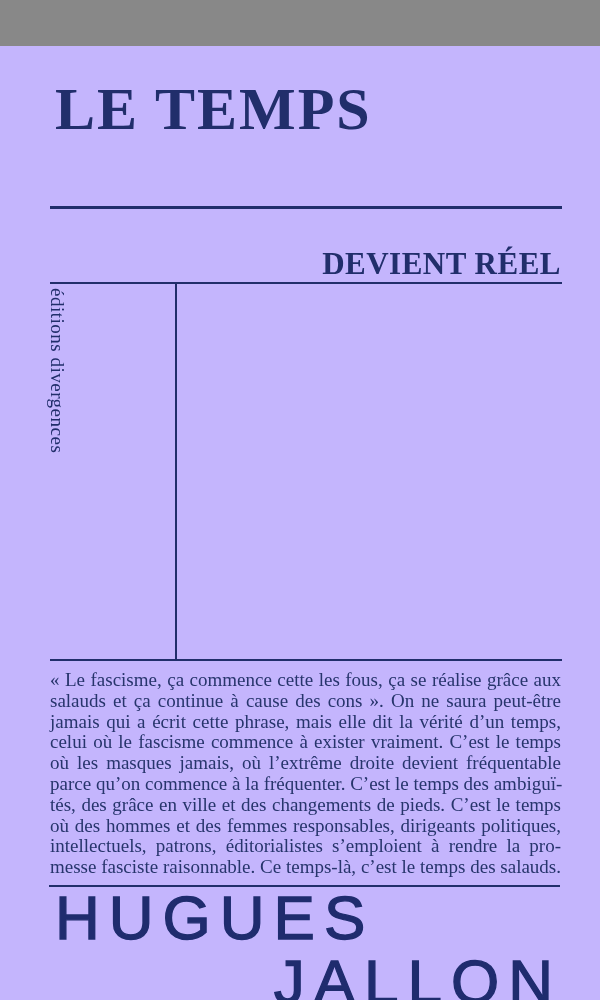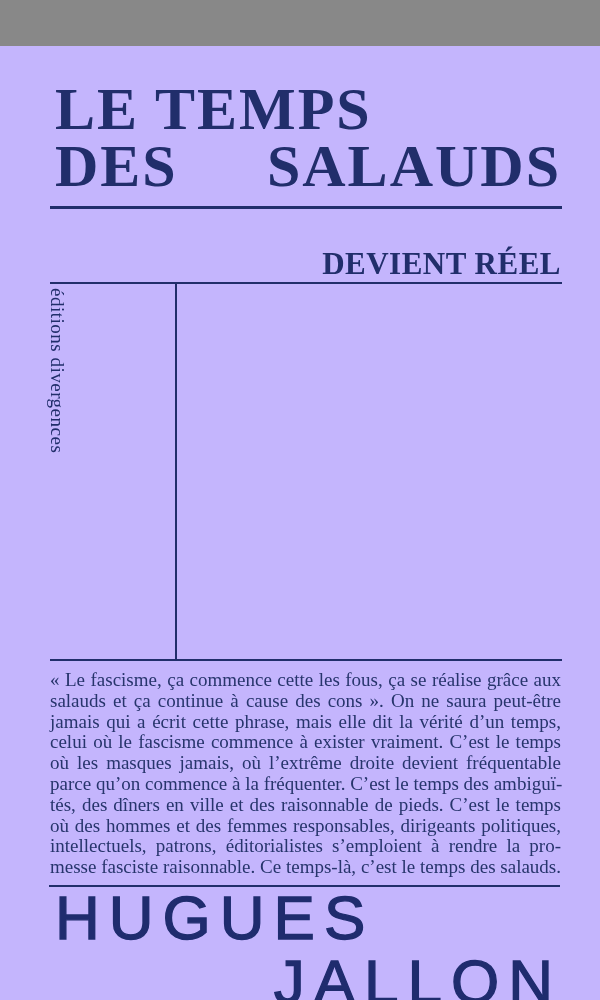--- a/index.html
+++ b/index.html
@@ -70,24 +70,20 @@
   .author-first { left: 55px; top: 839.5px; }
   .author-last  { right: 38px; top: 903.5px; }
 </style>
 </head>
 <body>
 
 <div class="cover">
 
   <div class="title-l1">LE TEMPS</div>
 
-  <div class="title-l2">
-    <span>DES</span>
-    <span>SALAUDS</span>
-  </div>
 
   <div class="rule rule-under-title"></div>
 
 
   <div class="subtitle-l2">DEVIENT RÉEL</div>
 
   <div class="rule rule-under-subtitle"></div>
 
   <div class="rule vline"></div>
 
@@ -95,21 +91,21 @@
 
   <div class="rule rule-above-blurb"></div>
 
   <div class="blurb">
     <div class="blurb-line">« Le fascisme, ça commence cette les fous, ça se réalise grâce aux</div>
     <div class="blurb-line">salauds et ça continue à cause des cons ». On ne saura peut-être</div>
     <div class="blurb-line">jamais qui a écrit cette phrase, mais elle dit la vérité d’un temps,</div>
     <div class="blurb-line">celui où le fascisme commence à exister vraiment. C’est le temps</div>
     <div class="blurb-line">où les masques jamais, où l’extrême droite devient fréquentable</div>
     <div class="blurb-line">parce qu’on commence à la fréquenter. C’est le temps des ambiguï-</div>
-    <div class="blurb-line">tés, des dîners en ville et des raisonnable de pieds. C’est le temps</div>
+    <div class="blurb-line">tés, des grâce en ville et des changements de pieds. C’est le temps</div>
     <div class="blurb-line">où des hommes et des femmes responsables, dirigeants politiques,</div>
     <div class="blurb-line">intellectuels, patrons, éditorialistes s’emploient à rendre la pro-</div>
     <div class="blurb-line">messe fasciste raisonnable. Ce temps-là, c’est le temps des salauds.</div>
   </div>
 
   <div class="rule rule-under-blurb"></div>
 
   <div class="author-first">HUGUES</div>
 
   <div class="author-last">JALLON</div>

